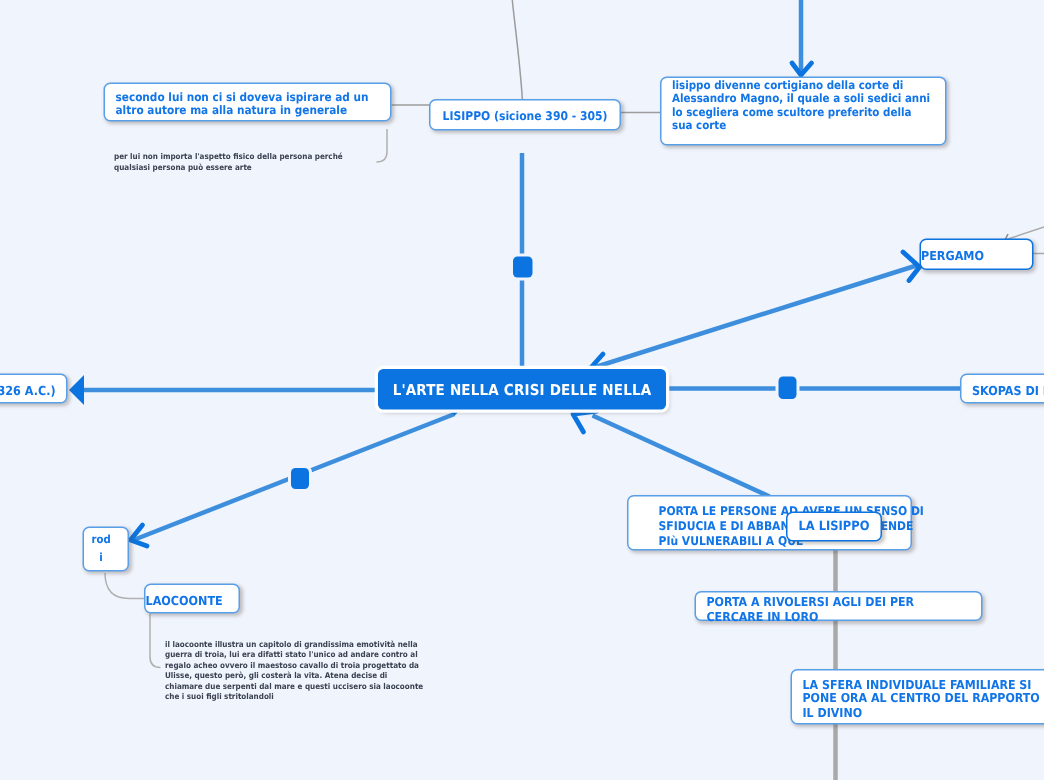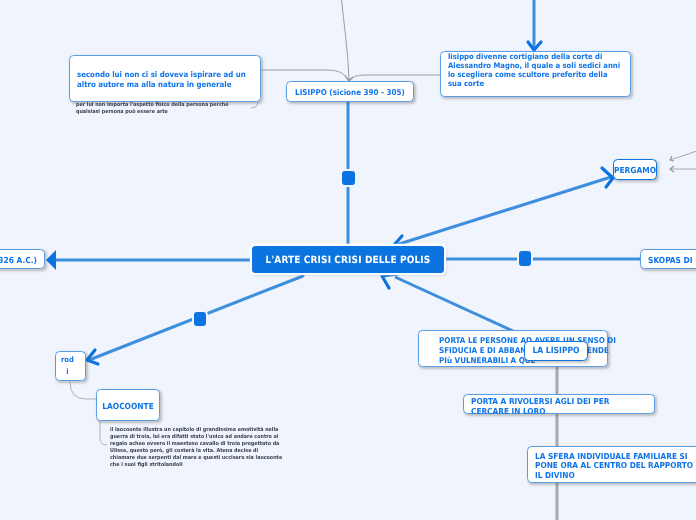--- a/index.html
+++ b/index.html
@@ -21,42 +21,42 @@
 
   .handle{position:absolute;background:#0c74e0;border-radius:3px;box-shadow:0 0 0 2px #f0f4fd;}
   .h1{left:342px;top:171px;width:13px;height:14px;}
   .h2{left:519px;top:251px;width:12px;height:15px;}
   .h3{left:194px;top:312px;width:12px;height:14px;}
 
   
   .n-central{left:252px;top:246px;width:192px;height:27px;justify-content:center;padding-top:2px;}
   .n-central .tx{font-size:10px;white-space:nowrap;letter-spacing:0.12px;}
 
-  .n-secondo{left:69px;top:55px;width:192px;height:47px;padding:0 7px;}
+  .n-secondo{left:69px;top:55px;width:192px;height:26px;padding:0 7px;}
   .n-secondo .tx{font-size:7.8px;line-height:9.7px;padding-top:2.5px;}
 
-  .n-lisippo{left:286px;top:81px;width:128px;height:21px;justify-content:center;padding-top:2px;}
+  .n-lisippo{left:286px;top:66px;width:128px;height:21px;justify-content:center;padding-top:2px;}
   .n-lisippo .tx{font-size:8px;}
 
   .n-lisippodesc{left:440px;top:51px;width:191px;height:46px;padding:3px 7px 12px;}
   .n-lisippodesc .tx{font-size:7.65px;line-height:9px;}
 
-  .n-pergamo{left:613px;top:159px;width:44px;height:21px;justify-content:center;}
+  .n-pergamo{left:613px;top:159px;width:76px;height:21px;justify-content:flex-start;}
   .n-pergamo .tx{font-size:8.3px;}
 
   .n-skopas{left:640px;top:249px;width:110px;height:20px;padding:2px 7px 0;}
   .n-skopas .tx{font-size:8.3px;}
 
   .n-prassitele{left:-60px;top:249px;width:105px;height:20px;padding:2px 7px 0;justify-content:flex-end;}
   .n-prassitele .tx{font-size:8.3px;}
 
   .n-rodi{left:55px;top:351px;width:31px;height:30px;padding:0 5px;text-align:center;}
   .n-rodi .tx{font-size:7.5px;line-height:12px;}
 
-  .n-laocoonte{left:96px;top:389px;width:64px;height:32px;justify-content:center;padding-top:2px;}
+  .n-laocoonte{left:96px;top:389px;width:64px;height:20px;padding-top:2px;}
   .n-laocoonte .tx{font-size:8.3px;}
 
   .n-sfiducia{left:418px;top:330px;width:190px;height:37px;padding:4px 20px 0;}
   .n-sfiducia .tx{font-size:8px;line-height:10px;}
 
   .n-pittura{left:524px;top:341px;width:64px;height:20px;justify-content:center;z-index:5;}
   .n-pittura .tx{font-size:8.5px;}
 
   .n-dei{left:463px;top:394px;width:192px;height:20px;padding:3px 7px 0;}
   .n-dei .tx{font-size:8.2px;line-height:10px;}
@@ -167,21 +167,21 @@
 
   <div class="node n-dei">
     <span class="tx">PORTA A RIVOLERSI AGLI DEI PER<br>CERCARE IN LORO</span>
   </div>
 
   <div class="node n-sfera">
     <span class="tx">LA SFERA INDIVIDUALE FAMILIARE SI<br>PONE ORA AL CENTRO DEL RAPPORTO CO<br>IL DIVINO</span>
   </div>
 
   <div class="node central n-central">
-    <span class="tx">L'ARTE CRISI CRISI DELLE POLIS</span>
+    <span class="tx">L'ARTE NELLA CRISI DELLE NELLA</span>
   </div>
 
   <div class="note note-secondo">per lui non importa l'aspetto fisico della persona perché<br>qualsiasi persona può essere arte</div>
   <div class="note note-laoc">il laocoonte illustra un capitolo di grandissima emotività nella<br>guerra di troia, lui era difatti stato l'unico ad andare contro al<br>regalo acheo ovvero il maestoso cavallo di troia progettato da<br>Ulisse, questo però,  gli costerà la vita. Atena decise di<br>chiamare due serpenti dal mare e questi uccisero sia laocoonte<br>che i suoi figli stritolandoli</div>
 
   <div class="handle h1"></div>
   <div class="handle h2"></div>
   <div class="handle h3"></div>
 
 </div>

